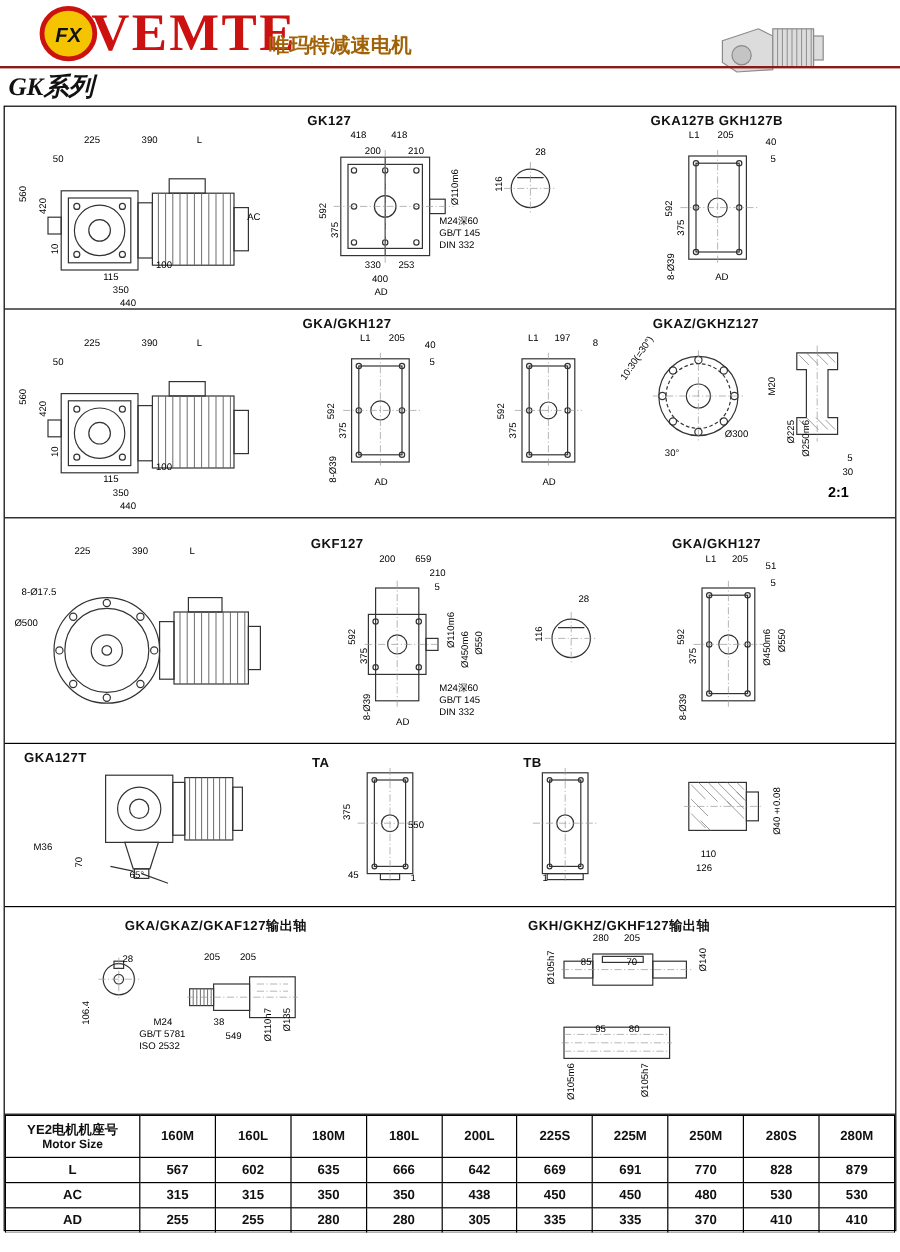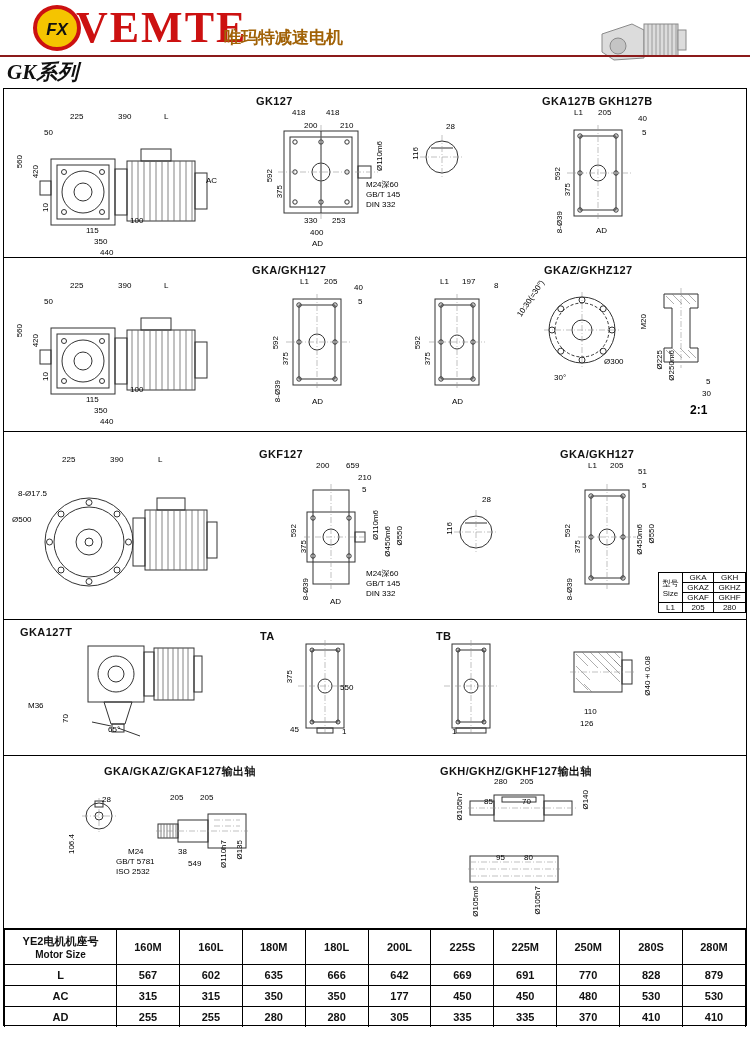--- a/index.html
+++ b/index.html
@@ -356,45 +356,20 @@
       <span class="dim" style="left:584px;top:30px">L1</span>
       <span class="dim" style="left:606px;top:30px">205</span>
       <span class="dim" style="left:634px;top:36px">51</span>
       <span class="dim" style="left:638px;top:50px">5</span>
       <span class="dim v" style="left:560px;top:92px">592</span>
       <span class="dim v" style="left:570px;top:108px">375</span>
       <span class="dim v" style="left:632px;top:92px">Ø450m6</span>
       <span class="dim v" style="left:644px;top:92px">Ø550</span>
       <span class="dim v" style="left:562px;top:146px">8-Ø39</span>
 
-      <table class="st">
-        <tbody>
-            <tr>
-          <td rowspan="3">
-            <span>型号</span><br>
-            <span>Size</span>
-          </td>
-          <td>GKA</td>
-          <td>GKH</td>
-        </tr>
-        <tr>
-          <td>GKAZ</td>
-          <td>GKHZ</td>
-        </tr>
-        <tr>
-          <td>GKAF</td>
-          <td>GKHF</td>
-        </tr>
-        <tr>
-          <td>L1</td>
-          <td>205</td>
-          <td>280</td>
-        </tr>
-      </tbody>
-        </table>
     </div>
 
     <div class="section" style="height:136px">
 
       <div class="ptitle" style="left:16px;top:6px">GKA127T</div>
       <svg style="left:48px;top:16px" width="150" height="100" viewBox="0 0 150 100">
         <g class="dwg">
           <rect x="36" y="10" width="56" height="56"></rect>
             <circle cx="64" cy="38" r="18"></circle>
             <circle cx="64" cy="38" r="8"></circle>
@@ -554,21 +529,21 @@
           <td>770</td>
           <td>828</td>
           <td>879</td>
         </tr>
         <tr>
           <td>AC</td>
           <td>315</td>
           <td>315</td>
           <td>350</td>
           <td>350</td>
-          <td>177</td>
+          <td>438</td>
           <td>450</td>
           <td>450</td>
           <td>480</td>
           <td>530</td>
           <td>530</td>
         </tr>
         <tr>
           <td>AD</td>
           <td>255</td>
           <td>255</td>

